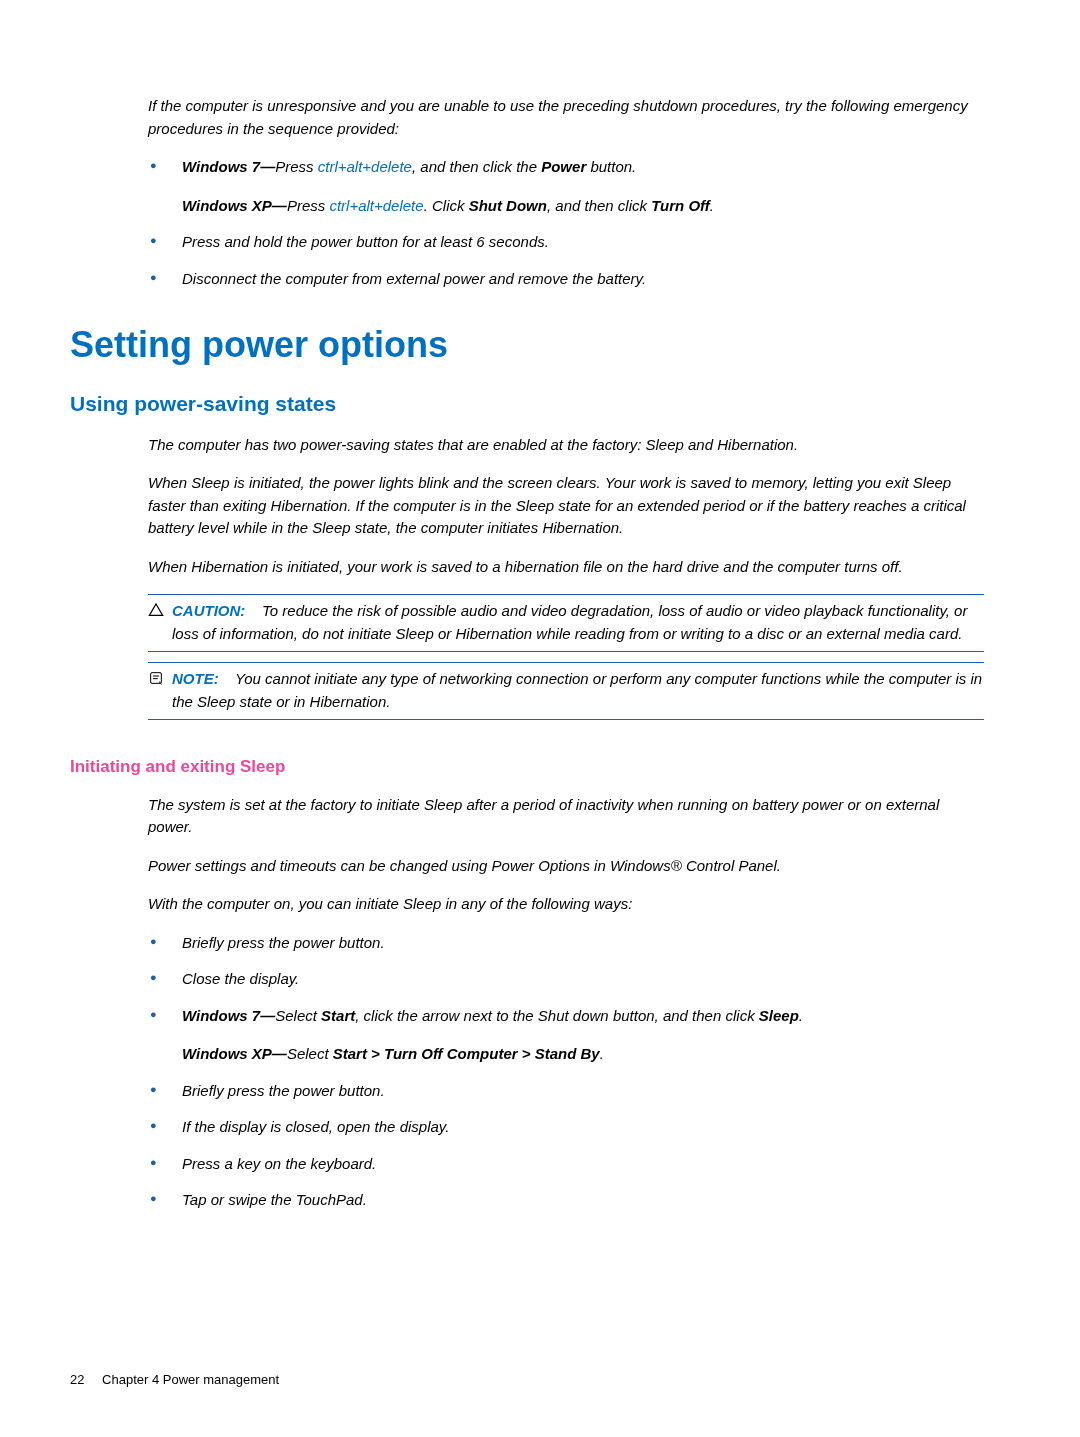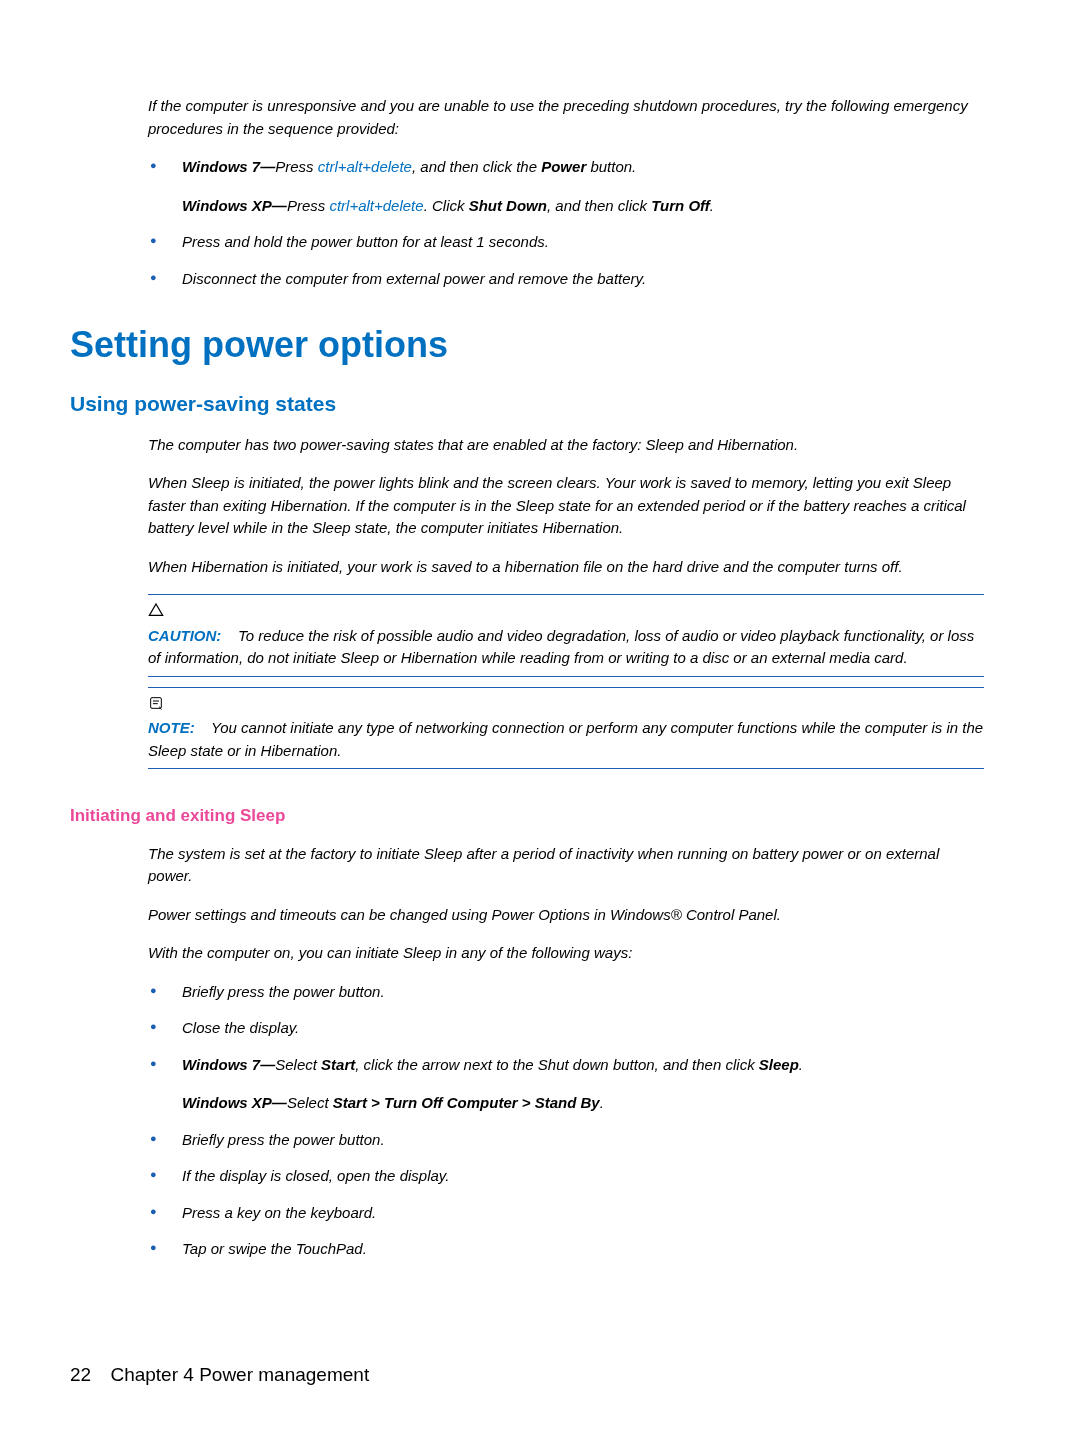--- a/index.html
+++ b/index.html
@@ -83,39 +83,38 @@
       border-top: 1px solid #1a5fb4;
       border-bottom: 1px solid #1a5fb4;
       padding: 5px 0 6px 0;
       margin-bottom: 10px;
       margin-left: 0;
       position: relative;
     }
     .callout-inner {
       display: flex;
       align-items: flex-start;
-      flex-direction: column;
     }
     .callout-icon {
       flex-shrink: 0;
       width: 24px;
       padding-top: 2px;
     }
     .callout-text {
       flex: 1;
     }
     .callout-label {
       color: #0070c0;
       font-weight: bold;
     }
     .footer {
       position: absolute;
       left: 70px;
       bottom: 48px;
-      font-size: 19px;
+      font-size: 13px;
     }
     .footer-page {
       display: inline-block;
       margin-right: 14px;
     }
     
     .callout-icon svg {
       width: 16px;
       height: 16px;
     }
@@ -124,21 +123,21 @@
 <body>
 
 <div class="content-indent">
   <p class="para">If the computer is unresponsive and you are unable to use the preceding shutdown procedures, try the following emergency procedures in the sequence provided:</p>
 
   <ul class="bullet-list">
     <li>
       <span><span class="bold">Windows 7—</span><span>Press </span><span class="keycombo">ctrl+alt+delete</span><span>, and then click the </span><span class="bold">Power</span><span> button.</span></span>
       <div class="sub-para"><span class="bold">Windows XP—</span><span>Press </span><span class="keycombo">ctrl+alt+delete</span><span>. Click </span><span class="bold">Shut Down</span><span>, and then click </span><span class="bold">Turn Off</span><span>.</span></div>
     </li>
-    <li>Press and hold the power button for at least 1 seconds.</li>
+    <li>Press and hold the power button for at least 6 seconds.</li>
     <li>Disconnect the computer from external power and remove the battery.</li>
   </ul>
 </div>
 
 <h1 class="h1">Setting power options</h1>
 <h2 class="h2">Using power-saving states</h2>
 
 <div class="content-indent">
   <p class="para">The computer has two power-saving states that are enabled at the factory: Sleep and Hibernation.</p>
   <p class="para">When Sleep is initiated, the power lights blink and the screen clears. Your work is saved to memory, letting you exit Sleep faster than exiting Hibernation. If the computer is in the Sleep state for an extended period or if the battery reaches a critical battery level while in the Sleep state, the computer initiates Hibernation.</p>

